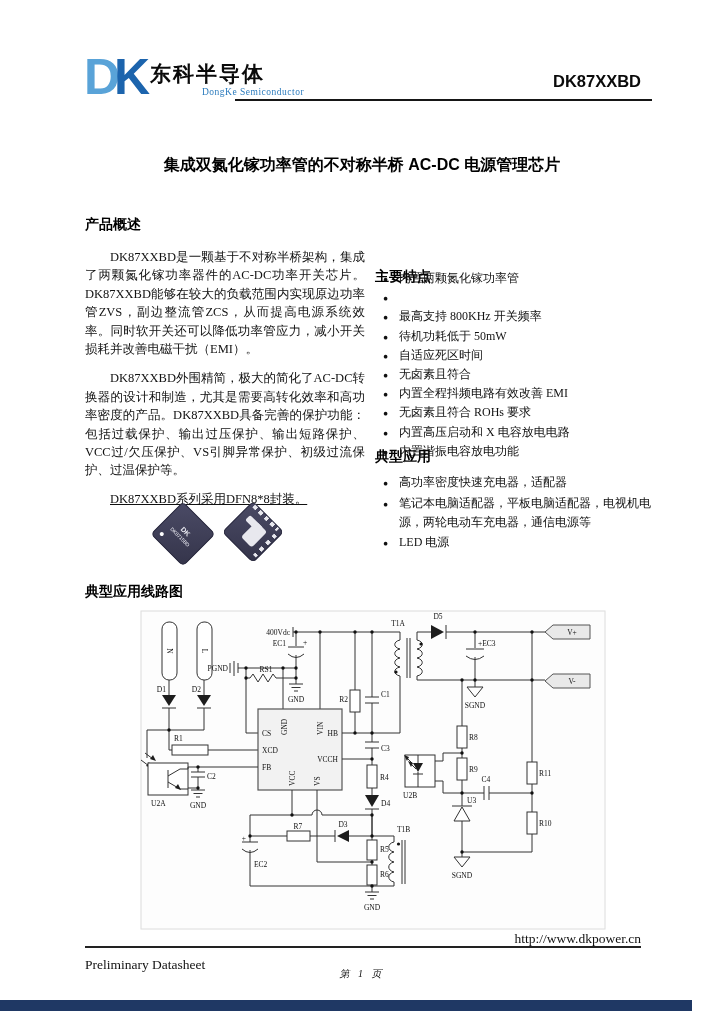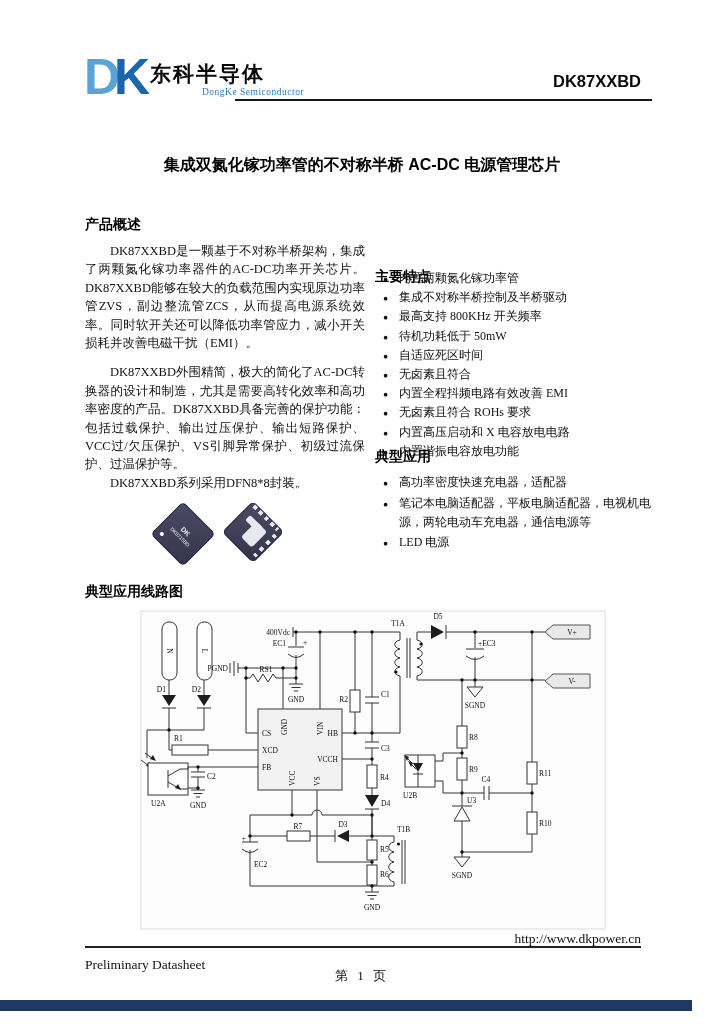--- a/index.html
+++ b/index.html
@@ -22,25 +22,25 @@
   .doc-title{position:absolute;left:58px;top:155px;width:608px;text-align:center;
              font-family:"Liberation Sans",sans-serif;font-weight:bold;font-size:16px;color:#000;}
   .sec-h{position:absolute;font-family:"Liberation Sans",sans-serif;font-weight:bold;
          font-size:14px;color:#000;}
   .h-overview{left:85px;top:216px;}
   .h-features{left:375px;top:244px;margin-top:24px;}
   .h-apps{left:375px;top:448px;}
   .h-circuit{left:85px;top:583px;}
 
   
-  .overview{position:absolute;left:85px;top:242px;width:280px;font-size:12.5px;
+  .overview{position:absolute;left:85px;top:248px;width:280px;font-size:12.5px;
             line-height:18.4px;text-align:justify;}
   .overview p{margin:0;text-indent:2em;}
   .overview p.p2{margin-top:11px;}
-  .overview p.p3{margin-top:0;}
+  .overview p.p3{margin-top:10px;text-decoration:underline;}
 
   
   .blist{position:absolute;list-style:none;margin:0;padding:0;font-size:12px;}
   .features-list{left:383px;top:269px;width:268px;line-height:18.2px;}
   .apps-list{left:383px;top:473px;width:268px;line-height:19.5px;}
   .blist li{display:flex;align-items:flex-start;}
   .blist .blt{flex:none;width:16px;font-size:8.5px;padding-top:1px;}
 
   
   .chip{position:absolute;transform:rotate(45deg);background:linear-gradient(135deg,#4b4b66,#34344a);
@@ -65,21 +65,21 @@
   .schematic .cb{fill:#fff;stroke:#333;stroke-width:1;}
   .schematic .fd{fill:#1d1d1d;stroke:none;}
   .schematic .nd{fill:#111;}
   .schematic .icbox{fill:#f2f2f2;stroke:#555;stroke-width:1.2;}
   .schematic .flag{fill:#e9e9e9;stroke:#555;stroke-width:1;}
   .schematic .frame{fill:#fdfdfd;stroke:#dcdcdc;stroke-width:1;}
 
   
   .footer-rule{position:absolute;left:85px;top:946px;width:556px;height:1.5px;background:#222;}
   .f-left{position:absolute;left:85px;top:957px;font-size:13.5px;}
-  .f-center{position:absolute;left:0;top:967px;width:724px;text-align:center;font-size:13px;letter-spacing:3px;}
+  .f-center{position:absolute;left:0;top:967px;width:724px;text-align:center;font-size:10px;letter-spacing:3px;font-style:italic;}
   .f-right{position:absolute;left:360px;top:931px;width:281px;text-align:right;font-size:13.5px;}
   .bottom-bar{position:absolute;left:0;top:1000px;width:724px;height:11px;background:#1f3864;}
 </style>
 </head>
 <body>
 
 <div class="page">
 
   <div class="logo-dk"><span class="d">D</span><span class="k">K</span></div>
   <div class="brand-cn">东科半导体</div>
@@ -100,21 +100,20 @@
     <p class="p3">DK87XXBD系列采用DFN8*8封装。</p>
   </div>
 
   <ul class="blist features-list">
     <li>
         <span class="blt">●</span>
         <span>内置两颗氮化镓功率管</span>
       </li>
     <li>
         <span class="blt">●</span>
-        <span>集成不对称半桥控制及半桥驱动</span>
       </li>
     <li>
         <span class="blt">●</span>
         <span>最高支持 800KHz 开关频率</span>
       </li>
     <li>
         <span class="blt">●</span>
         <span>待机功耗低于 50mW</span>
       </li>
     <li>

